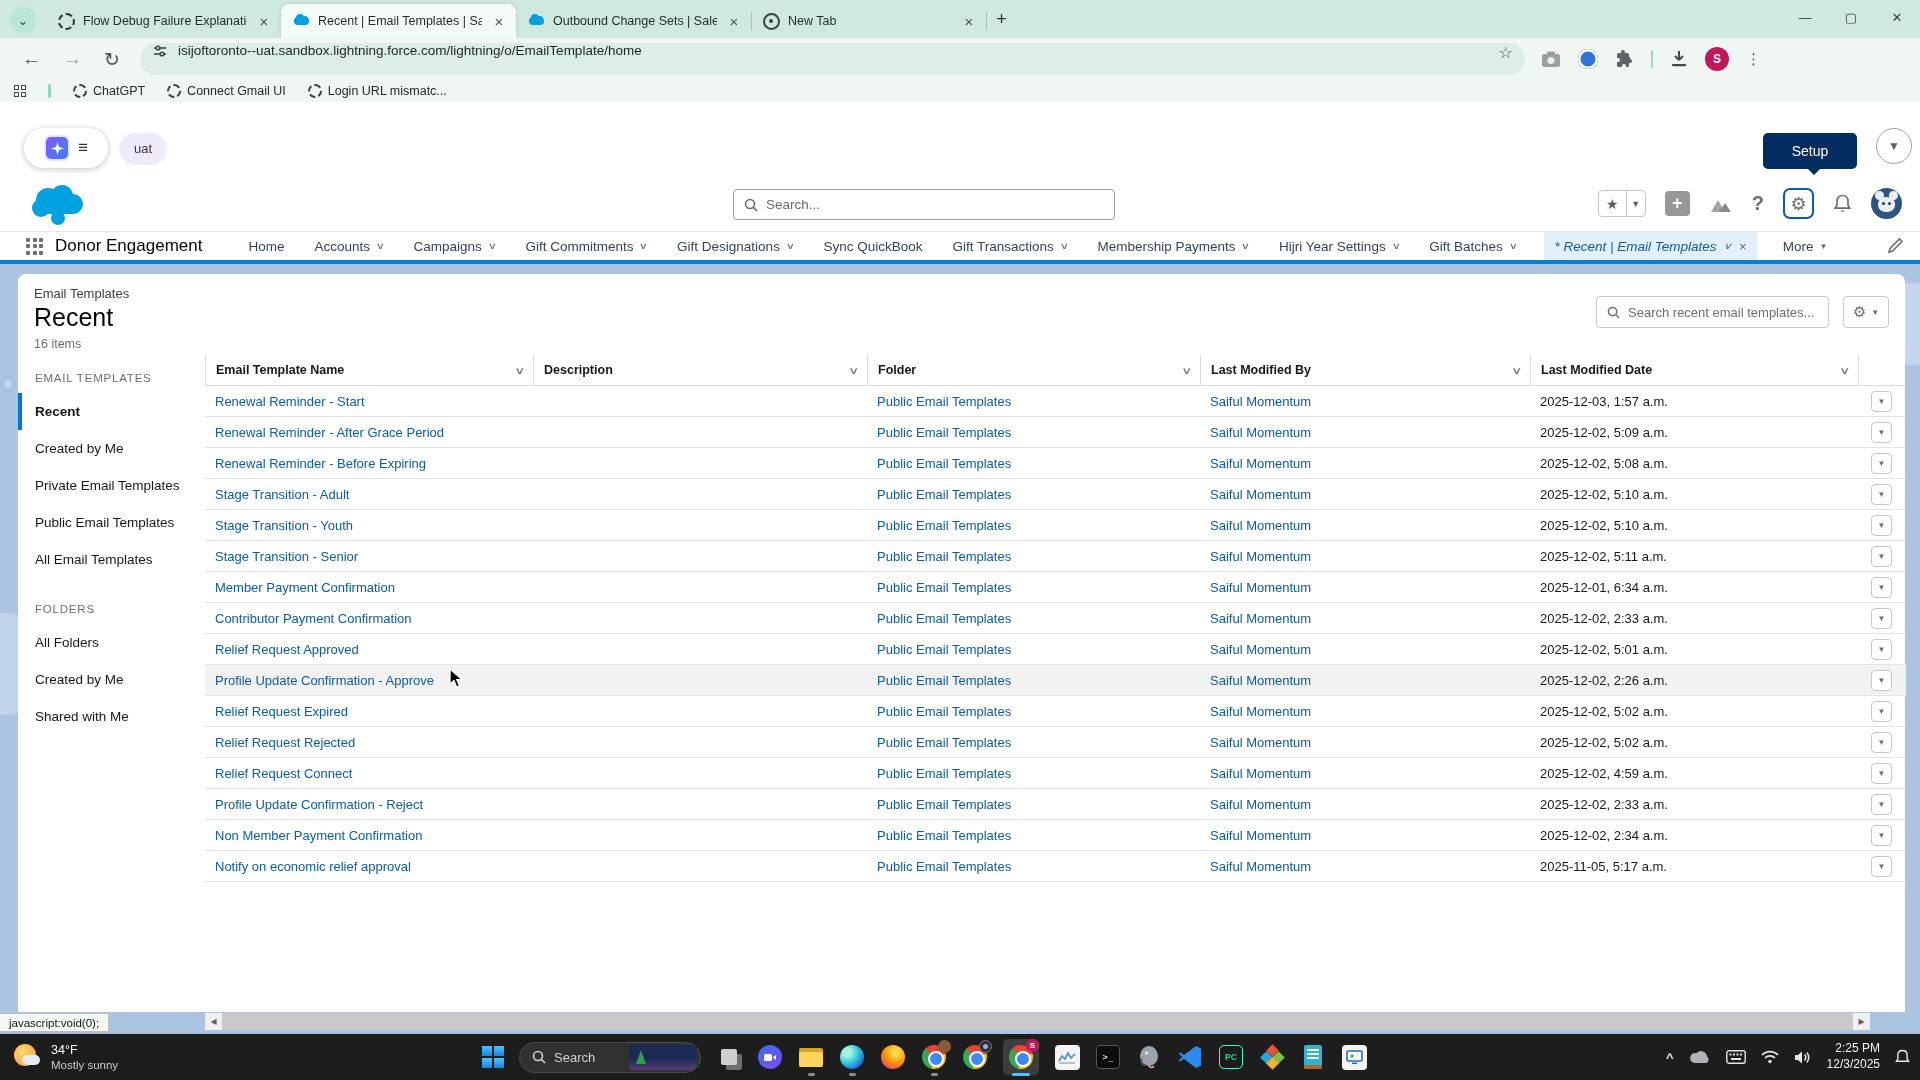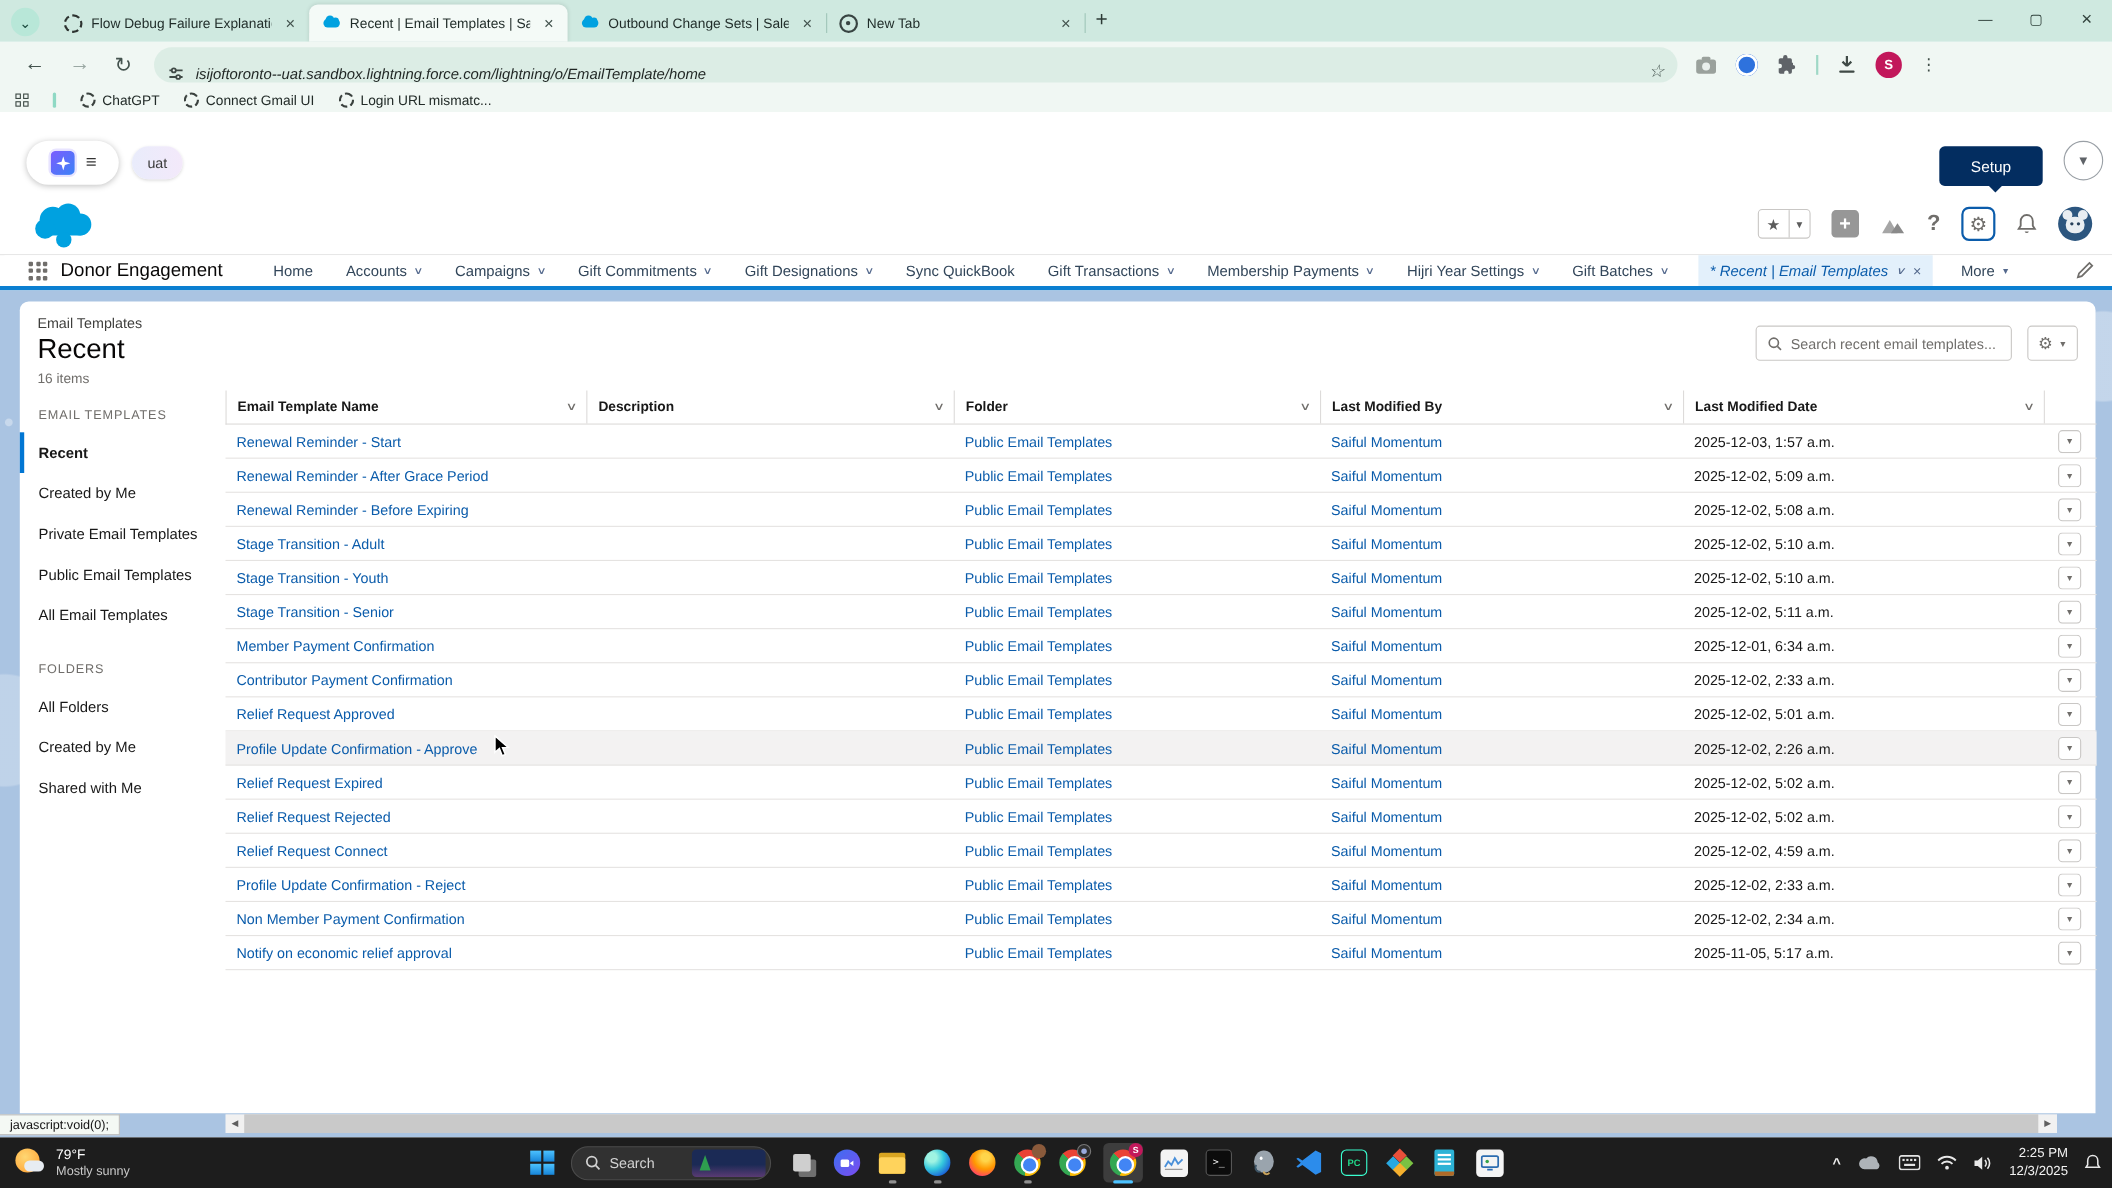--- a/index.html
+++ b/index.html
@@ -21,21 +21,21 @@
   .fav.salesforce::after { content:""; position:absolute; left:3px; top:1px; width:8px; height:8px; background:#00a1e0; border-radius:50%; box-shadow:5px 1px 0 -1px #00a1e0; }
   .fav.newtab { border:2.5px solid #384442; border-radius:50%; }
   .fav.newtab::after { content:""; position:absolute; left:4px; top:4px; width:4px; height:4px; border-radius:50%; background:#384442; }
   #new-tab-btn { font-size:19px; color:#2c3a35; margin:0 0 8px 10px; }
   #win-controls { position:absolute; right:0; top:0; height:34px; display:flex; }
   #win-controls span { width:46px; height:34px; display:flex; align-items:center; justify-content:center; color:#30413b; font-size:13px; }
 
   #toolbar { position:absolute; left:0; top:38px; width:1920px; height:42px; background:#f0f7f3; display:flex; align-items:center; }
   .navglyph { font-size:19px; color:#44534e; margin-left:22px; }
   .navglyph.dim { color:#9aa8a3; }
-  #urlpill { margin-left:20px; width:1385px; height:32px; background:#dcede5; border-radius:16px; display:flex; align-items:flex-end; padding:0 12px; gap:10px;font-style:italic; }
+  #urlpill { margin-left:20px; width:1385px; height:32px; background:#dcede5; border-radius:16px; display:flex; align-items:flex-start; padding:0 12px; gap:10px; }
   #url-text { font-size:13.5px; color:#1f2523; flex:1; }
   .tbicon { display:flex; align-items:center; justify-content:center; }
   #toolbar-right { display:flex; align-items:center; gap:17px; margin-left:16px; }
   #ext-separator { width:2px; height:18px; background:#9fd8c6; }
   #profile-badge { width:24px; height:24px; border-radius:50%; background:#c2185b; color:#fff; font-size:12px; font-weight:bold; display:flex; align-items:center; justify-content:center; }
   .kebab { font-size:15px; color:#424f4a; letter-spacing:0; }
 
   #bookmarksbar { position:absolute; left:0; top:80px; width:1920px; height:22px; background:#f0f7f3; display:flex; align-items:center; gap:22px; padding-left:14px; }
   #bm-apps { display:grid; grid-template-columns:repeat(2,5px); grid-gap:2px; }
   #bm-apps i { width:5px; height:5px; border:1.5px solid #3c4944; }
@@ -289,20 +289,27 @@
 
 <div id="sfheader">
   <svg id="sf-logo" width="64" height="45" viewBox="0 0 64 45">
     <circle cx="20" cy="18" r="12" fill="#00a1e0"></circle>
       <circle cx="34" cy="14" r="11" fill="#00a1e0"></circle>
       <circle cx="45" cy="22" r="10" fill="#00a1e0"></circle>
       <rect x="8" y="18" width="44" height="14" rx="7" fill="#00a1e0"></rect>
       <circle cx="13" cy="26" r="9" fill="#00a1e0"></circle>
       <circle cx="30" cy="36" r="7" fill="#00a1e0"></circle>
   </svg>
+  <div id="sf-search">
+    <svg width="14" height="14" viewBox="0 0 14 14">
+        <circle cx="6" cy="6" r="4.5" fill="none" stroke="#6b6b6b" stroke-width="1.6"></circle>
+        <line x1="9.5" y1="9.5" x2="13" y2="13" stroke="#6b6b6b" stroke-width="1.6"></line>
+      </svg>
+    <span>Search...</span>
+  </div>
   <div id="sf-icons">
     <span id="fav-group">
       <span class="seg star">★</span>
       <span class="seg caret">▼</span>
     </span>
     <span id="plus-btn">+</span>
     <svg width="24" height="20" viewBox="0 0 24 20">
         <path d="M2 18 L9 6 L16 18 Z" fill="#a6a6a6"></path>
         <path d="M10 18 L16 9 L22 18 Z" fill="#8a8a8a"></path>
       </svg>
@@ -626,21 +633,21 @@
 </div>
 <div id="status-chip">javascript:void(0);</div>
 
 <div id="taskbar">
   <div id="weather">
     <span id="weather-icon">
         <span class="sun"></span>
         <span class="cloud"></span>
       </span>
     <span>
-      <div id="weather-temp">79°F</div>
+      <div id="weather-temp">34°F</div>
       <div id="weather-cond">Mostly sunny</div>
     </span>
   </div>
   <div id="tb-center">
     <span id="start-btn">
         <i></i>
         <i></i>
         <i></i>
         <i></i>
       </span>

